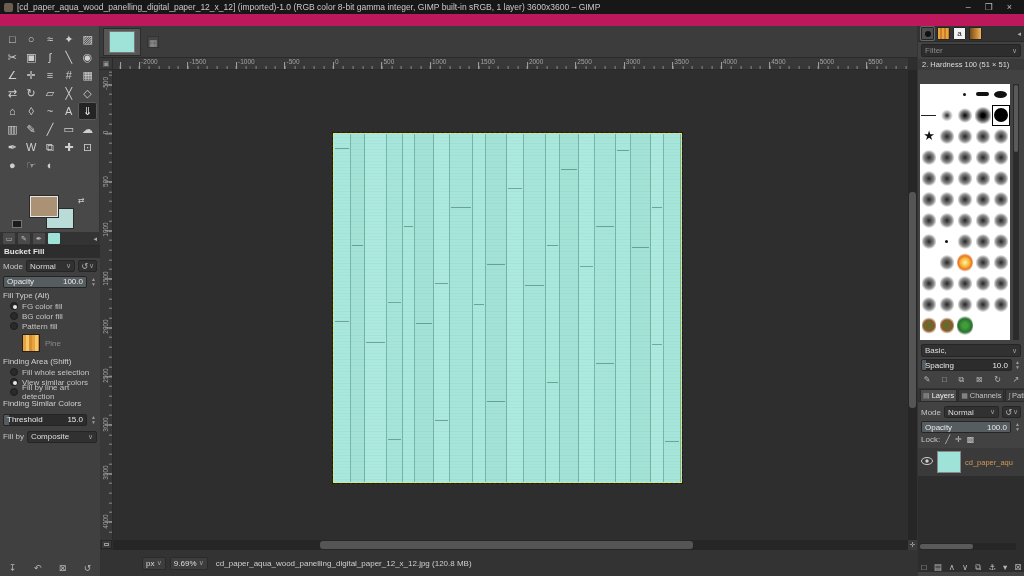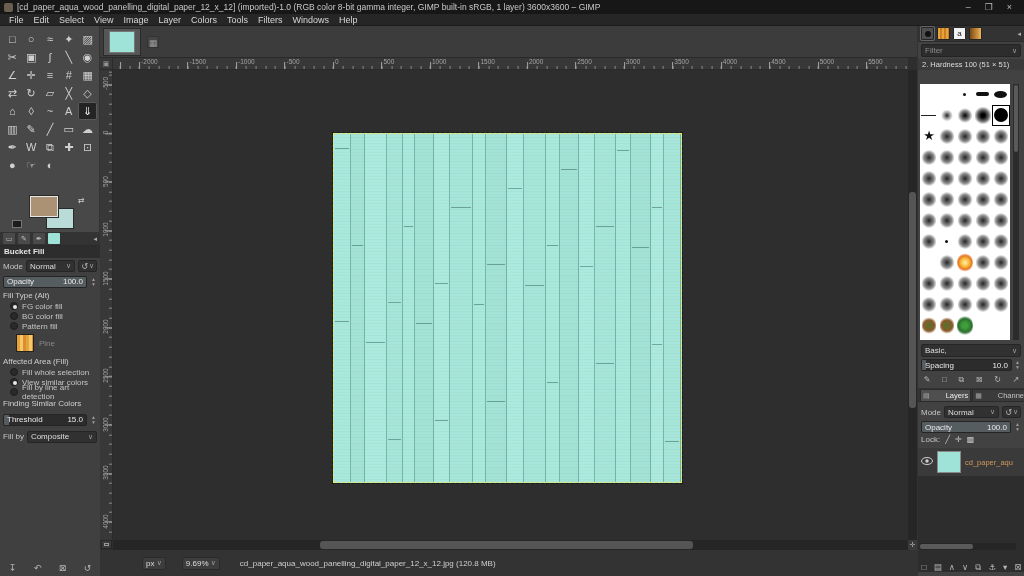--- a/index.html
+++ b/index.html
@@ -43,21 +43,21 @@
   .slider{position:relative;height:12px;background:#2c2c2c;border:1px solid #242424;border-radius:2px;overflow:hidden;flex:1;display:flex;align-items:center;}
   .slider .fill{position:absolute;left:0;top:0;bottom:0;background:#565d61;}
   .slider .sl-lbl{position:relative;z-index:1;padding-left:3px;color:#e8e8e8;}
   .slider .sl-val{position:relative;z-index:1;margin-left:auto;padding-right:3px;color:#e8e8e8;}
   .spin{display:flex;flex-direction:column;color:#9a9a9a;font-size:5px;line-height:5px;width:7px;align-items:center;}
   .sect{padding:2px 3px 1px;color:#cfcfcf;}
   .opt-row{display:flex;align-items:center;gap:4px;padding:1px 3px 1px 10px;height:10px;}
   .radio{width:8px;height:8px;border-radius:50%;background:#2a2a2a;border:1px solid #1d1d1d;position:relative;flex:none;}
   .radio.on::after{content:"";position:absolute;left:2px;top:2px;width:4px;height:4px;border-radius:50%;background:#e8e8e8;}
   .check{width:8px;height:8px;background:#2a2a2a;border:1px solid #1d1d1d;flex:none;color:#ddd;font-size:7px;line-height:8px;text-align:center;}
-  #pattern-row{display:flex;align-items:center;gap:5px;padding:2px 3px 2px 16px;height:24px;}
+  #pattern-row{display:flex;align-items:center;gap:5px;padding:2px 3px 2px 22px;height:24px;}
   #pattern-swatch{width:18px;height:18px;border:1px solid #222;background:repeating-linear-gradient(90deg,#e8a33d 0 3px,#f6c86a 3px 6px,#d88f2e 6px 9px);}
   .dim{color:#8a8a8a;}
   #to-footer{position:absolute;bottom:3px;left:0;width:100px;display:flex;justify-content:space-around;color:#b5b5b5;font-size:9px;}
 
   
   #center{position:absolute;left:100px;top:26px;width:817px;height:550px;background:#2e2e2e;}
   #imgtabs{position:absolute;left:0;top:0;width:100%;height:32px;background:#3c3c3c;border-bottom:1px solid #2a2a2a;display:flex;align-items:center;}
   #img-tab{margin-left:3px;width:38px;height:28px;background:#565656;border:1px solid #2b2b2b;display:flex;align-items:center;justify-content:center;}
   #img-tab .thumb{width:26px;height:22px;background:#9fe2d8;border:1px solid #777;}
   #tab-list-icon{margin-left:6px;width:12px;height:12px;color:#9a9a9a;font-size:9px;line-height:12px;text-align:center;background:#454545;border:1px solid #333;}
@@ -75,21 +75,21 @@
   .plank{position:relative;height:100%;border-right:1px solid rgba(70,130,118,0.5);}
   .plank i{position:absolute;left:1px;right:1px;height:1px;background:rgba(55,108,98,0.55);}
   #grain{position:absolute;inset:0;pointer-events:none;background:repeating-linear-gradient(180deg,rgba(255,255,255,0.06) 0 1px,transparent 1px 6px),repeating-linear-gradient(180deg,rgba(60,110,100,0.05) 0 1px,transparent 1px 3px);}
   #vscroll{position:absolute;right:0;top:44px;width:9px;bottom:36px;background:#262626;}
   #vscroll .thumb{position:absolute;left:1px;right:1px;top:26%;height:46%;background:#555;border-radius:3px;}
   #hscroll{position:absolute;left:13px;right:9px;bottom:26px;height:10px;background:#262626;}
   #hscroll .thumb{position:absolute;top:1px;bottom:1px;left:26%;width:47%;background:#555;border-radius:3px;}
   #quickmask{position:absolute;left:1px;bottom:27px;width:11px;height:9px;background:#3a3a3a;border:1px solid #262626;}
   #quickmask i{display:block;margin:2px;width:5px;height:3px;border:1px dashed #999;}
   #nav-btn{position:absolute;right:0;bottom:26px;width:9px;height:10px;background:#3a3a3a;color:#aaa;font-size:7px;line-height:10px;text-align:center;}
-  #statusbar{position:absolute;left:0;bottom:0;width:100%;height:26px;background:#333;display:flex;align-items:center;padding-left:42px;gap:16px;color:#cfcfcf;font-size:8px;}
+  #statusbar{position:absolute;left:0;bottom:0;width:100%;height:26px;background:#333;display:flex;align-items:center;padding-left:42px;gap:4px;color:#cfcfcf;font-size:8px;}
   #statusbar .dd{height:13px;background:#3d3d3d;border-color:#2a2a2a;}
   #status-file{margin-left:4px;white-space:nowrap;}
 
   
   #right-dock{position:absolute;right:0;top:26px;width:107px;height:550px;background:#424242;border-left:1px solid #333;font-size:8px;color:#c9c9c9;}
   #rd-tabs{height:16px;display:flex;align-items:center;gap:3px;padding:0 3px;background:#333;border-bottom:1px solid #2a2a2a;}
   .rd-tab{width:13px;height:13px;border:1px solid #252525;border-radius:1px;}
   .rd-tab.brushes-tab{background:#4f4f4f;position:relative;box-shadow:0 0 0 1px #666;}
   .rd-tab.brushes-tab::after{content:"";position:absolute;left:3px;top:3px;width:6px;height:6px;border-radius:50%;background:#111;}
   .rd-tab.patterns-tab{background:repeating-linear-gradient(90deg,#e8a33d 0 2px,#c97f25 2px 4px);}
@@ -115,21 +115,21 @@
   .bcell.star{color:#111;font-size:13px;line-height:20px;text-align:center;}
   .bcell.tex::after{content:"";position:absolute;inset:2px;background:radial-gradient(circle,rgba(20,20,20,.85) 0%,rgba(40,40,40,.45) 45%,transparent 70%);filter:contrast(1.4);border-radius:40%;}
   .bcell.fire::after{content:"";position:absolute;inset:1px;background:radial-gradient(circle,#fff2b0 0%,#f7b733 35%,#e8762a 55%,transparent 75%);border-radius:50%;}
   .bcell.leaf::after{content:"";position:absolute;inset:2px;background:radial-gradient(circle,#5c6e2e 10%,#8a5a2a 50%,transparent 75%);border-radius:40%;}
   .bcell.pepper::after{content:"";position:absolute;inset:1px;background:radial-gradient(circle,#3f9e3a 20%,#2c7030 55%,transparent 78%);border-radius:45%;}
   #tag-row{position:absolute;left:3px;top:318px;right:3px;}
   #spacing-row{position:absolute;left:3px;top:333px;right:3px;display:flex;gap:2px;align-items:center;}
   #brush-icons{position:absolute;left:0;top:349px;width:107px;display:flex;justify-content:space-around;color:#b5b5b5;font-size:8px;}
   .dicon{cursor:default;}
   #layer-tabs{position:absolute;left:0;top:362px;width:107px;height:14px;background:#333;display:flex;align-items:flex-end;padding:0 2px;gap:1px;border-bottom:1px solid #2a2a2a;}
-  .ltab{display:flex;align-items:center;gap:16px;background:#3b3b3b;border:1px solid #2a2a2a;border-bottom:none;padding:0 2px;height:12px;color:#c4c4c4;font-size:7.5px;}
+  .ltab{display:flex;align-items:center;gap:2px;background:#3b3b3b;border:1px solid #2a2a2a;border-bottom:none;padding:0 2px;height:12px;color:#c4c4c4;font-size:7.5px;}
   .ltab.sel{background:#4f4f4f;color:#eee;}
   .ltab .tico{font-size:7px;color:#9f9f9f;}
   #rd-mode{position:absolute;left:3px;top:379px;right:3px;}
   #rd-opacity{position:absolute;left:3px;top:394px;right:3px;}
   #lock-row{position:absolute;left:3px;top:409px;right:3px;display:flex;align-items:flex-end;gap:5px;color:#c4c4c4;}
   #lock-row .lico{font-size:8px;color:#c0c0c0;}
   #layer-list{position:absolute;left:0;top:422px;width:107px;height:124px;background:#2d2d2d;}
   #layer-item{display:flex;align-items:center;height:28px;background:#3a3a3a;gap:4px;padding:0 2px;}
   #eye-icon{width:13px;text-align:center;}
   #layer-thumb{width:24px;height:22px;background:#9fe2d8;border:1px solid #888;}
@@ -146,33 +146,20 @@
   <div id="titlebar">
     <span id="win-icon"></span>
     <span id="win-title">[cd_paper_aqua_wood_panelling_digital_paper_12_x_12] (imported)-1.0 (RGB color 8-bit gamma integer, GIMP built-in sRGB, 1 layer) 3600x3600 – GIMP</span>
     <span id="win-controls">
       <span>–</span>
       <span>❐</span>
       <span>×</span>
     </span>
   </div>
 
-  <div id="menubar">
-      <span class="menu-item">File</span>
-      <span class="menu-item">Edit</span>
-      <span class="menu-item">Select</span>
-      <span class="menu-item">View</span>
-      <span class="menu-item">Image</span>
-      <span class="menu-item">Layer</span>
-      <span class="menu-item">Colors</span>
-      <span class="menu-item">Tools</span>
-      <span class="menu-item">Filters</span>
-      <span class="menu-item">Windows</span>
-      <span class="menu-item">Help</span>
-    </div>
 
   <div id="left-dock">
     <div id="toolgrid">
         <div class="tool">□</div>
         <div class="tool">○</div>
         <div class="tool">≈</div>
         <div class="tool">✦</div>
         <div class="tool">▨</div>
         <div class="tool">✂</div>
         <div class="tool">▣</div>
@@ -260,21 +247,21 @@
             <span class="radio"></span>
             <span class="lbl">Pattern fill</span>
           </div>
         </div>
 
       <div id="pattern-row">
         <span id="pattern-swatch"></span>
         <span class="dim">Pine</span>
       </div>
 
-      <div class="sect">Affected Area  (Fill)</div>
+      <div class="sect">Finding Area  (Shift)</div>
       <div id="affected-list">
           <div class="opt-row">
             <span class="radio"></span>
             <span class="lbl">Fill whole selection</span>
           </div>
           <div class="opt-row">
             <span class="radio on"></span>
             <span class="lbl">View similar colors</span>
           </div>
           <div class="opt-row">

